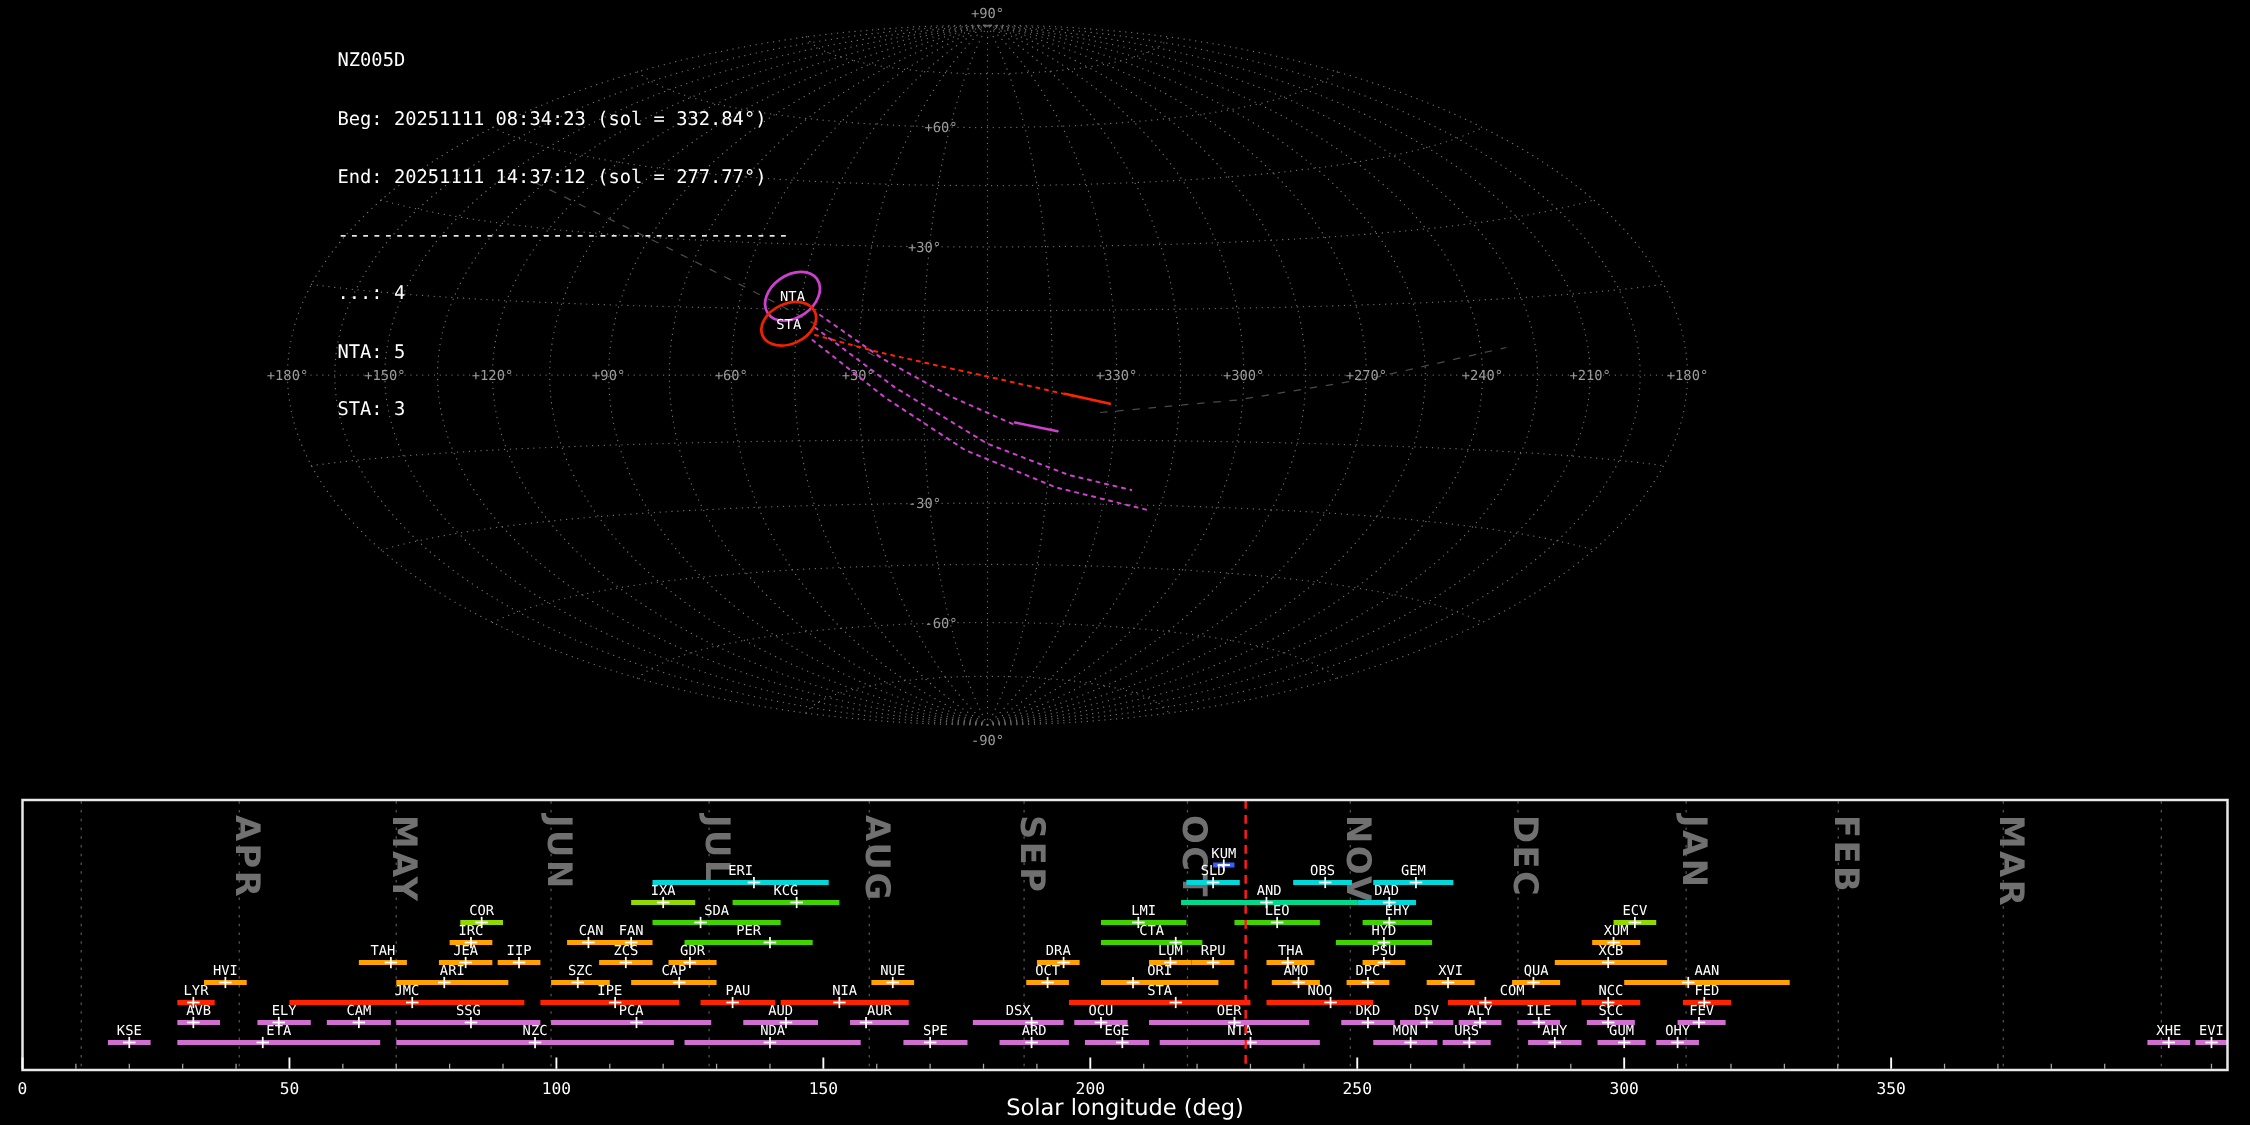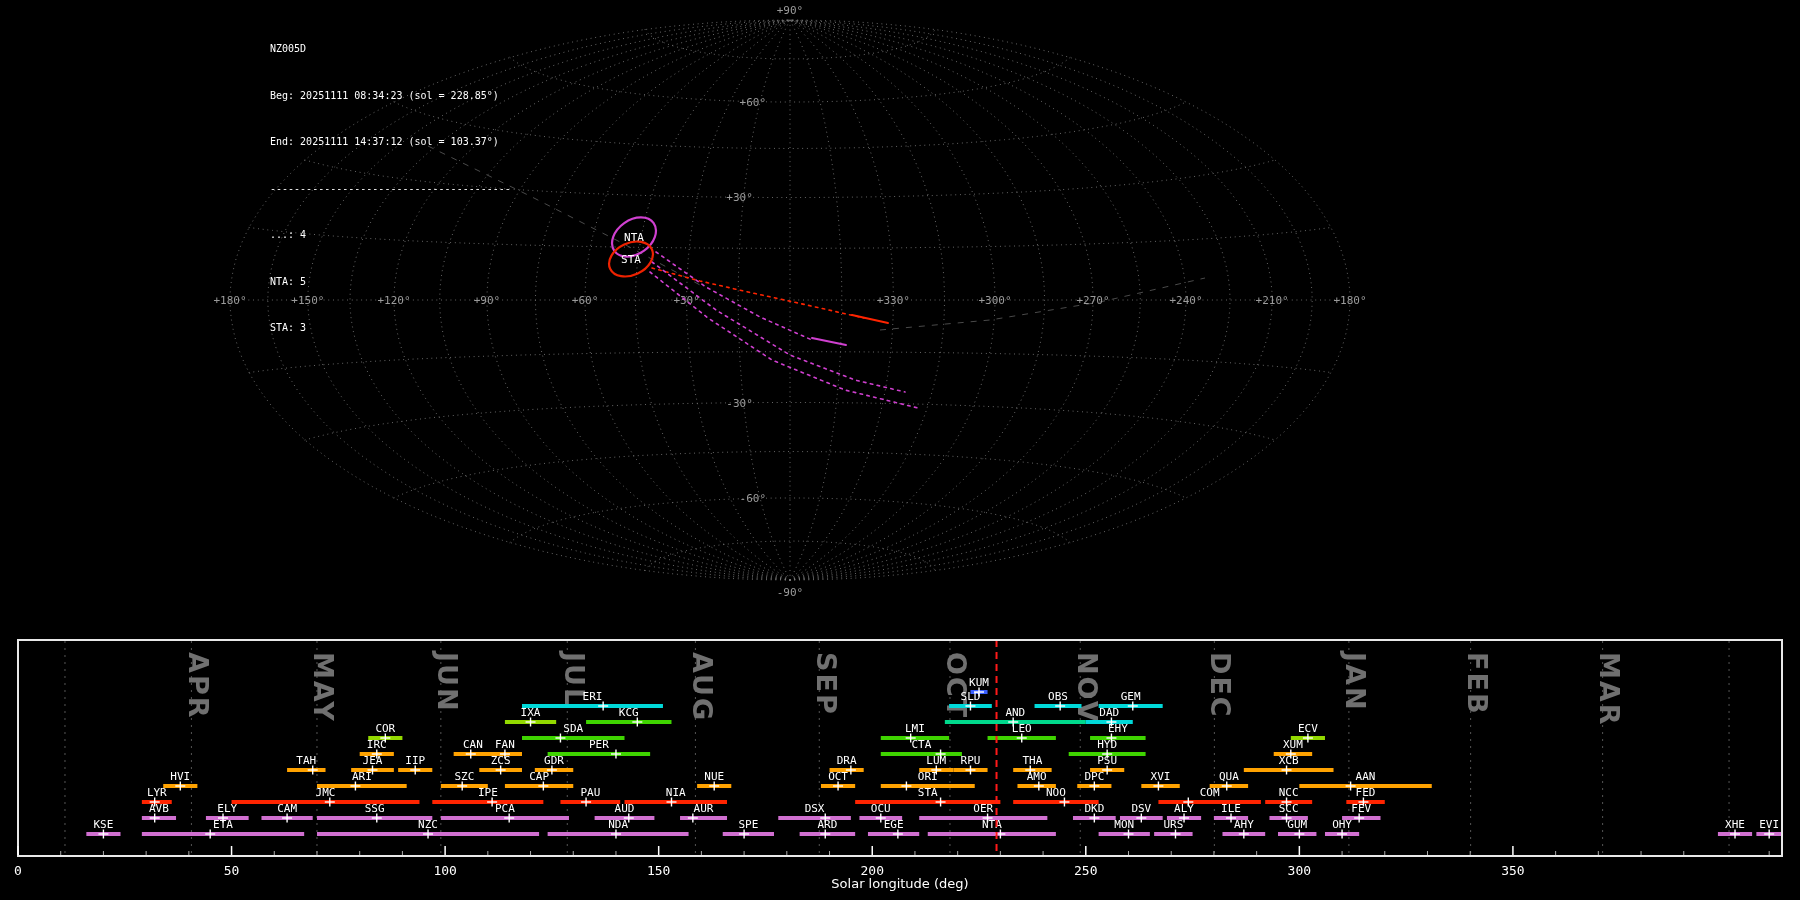--- a/index.html
+++ b/index.html
@@ -1,26 +1,26 @@
 <!DOCTYPE html>
 <html><head>
 <meta charset="utf-8">
 <style>
   html,body{margin:0;padding:0;background:#000;}
   body{width:1800px;height:900px;position:relative;overflow:hidden;}
   #scene{position:absolute;left:0;top:0;}
   #info{
     position:absolute;left:270px;top:10px;z-index:2;
     color:#fff;font-family:"DejaVu Sans Mono",monospace;
-    font-size:10px;line-height:15.5px;white-space:pre;
+    font-size:15px;line-height:15.5px;white-space:pre;
   }
   #xlabel{
     position:absolute;left:18px;top:876px;width:1764px;z-index:2;
     text-align:center;color:#fff;
-    font-family:"DejaVu Sans",sans-serif;font-size:13px;
+    font-family:"DejaVu Sans",sans-serif;font-size:18px;
   }
 </style>
 </head>
 <body>
 
 <svg id="scene" width="1800" height="900" viewBox="0 0 1800 900">
     <polyline fill="none" stroke="#787878" stroke-width="1" stroke-dasharray="0.1 4.6" stroke-linecap="round" opacity="0.95" points="790.0,580.0 770.5,579.8 750.9,579.3 731.5,578.5 712.1,577.3 692.8,575.7 673.6,573.9 654.5,571.7 635.6,569.2 617.0,566.3 598.5,563.1 580.2,559.6 562.2,555.8 544.5,551.7 527.1,547.2 510.0,542.5 493.2,537.5 476.9,532.1 460.8,526.5 445.2,520.6 430.0,514.5 415.3,508.1 401.0,501.4 387.2,494.5 373.8,487.4 361.0,480.0 348.7,472.4 337.0,464.6 325.7,456.6 315.1,448.4 305.0,440.0 295.5,431.5 286.7,422.7 278.4,413.9 270.8,404.9 263.8,395.8 257.4,386.5 251.7,377.2 246.6,367.7 242.2,358.2 238.5,348.6 235.4,339.0 233.1,329.3 231.4,319.5 230.3,309.8 230.0,300.0 230.3,290.2 231.4,280.5 233.1,270.7 235.4,261.0 238.5,251.4 242.2,241.8 246.6,232.3 251.7,222.8 257.4,213.5 263.8,204.2 270.8,195.1 278.4,186.1 286.7,177.3 295.5,168.5 305.0,160.0 315.1,151.6 325.7,143.4 337.0,135.4 348.7,127.6 361.0,120.0 373.8,112.6 387.2,105.5 401.0,98.6 415.3,91.9 430.0,85.5 445.2,79.4 460.8,73.5 476.9,67.9 493.2,62.5 510.0,57.5 527.1,52.8 544.5,48.3 562.2,44.2 580.2,40.4 598.5,36.9 617.0,33.7 635.6,30.8 654.5,28.3 673.6,26.1 692.8,24.3 712.1,22.7 731.5,21.5 750.9,20.7 770.5,20.2 790.0,20.0"></polyline>
     <polyline fill="none" stroke="#787878" stroke-width="1" stroke-dasharray="0.1 4.6" stroke-linecap="round" opacity="0.95" points="790.0,580.0 770.7,579.2 751.4,578.1 732.4,576.6 713.4,574.8 694.7,572.7 676.1,570.2 657.8,567.5 639.6,564.4 621.8,561.1 604.2,557.4 586.9,553.5 569.9,549.3 553.3,544.8 537.0,540.0 521.0,534.9 505.5,529.6 490.3,524.1 475.5,518.3 461.1,512.3 447.2,506.0 433.7,499.5 420.7,492.9 408.1,486.0 396.1,478.9 384.5,471.6 373.4,464.1 362.8,456.5 352.8,448.7 343.2,440.8 334.2,432.7 325.8,424.5 317.9,416.1 310.6,407.6 303.8,399.1 297.6,390.4 292.0,381.6 286.9,372.7 282.5,363.8 278.6,354.8 275.3,345.8 272.6,336.7 270.5,327.5 269.0,318.4 268.1,309.2 267.8,300.0 268.1,290.8 269.0,281.6 270.5,272.5 272.6,263.3 275.3,254.2 278.6,245.2 282.5,236.2 286.9,227.3 292.0,218.4 297.6,209.6 303.8,200.9 310.6,192.4 317.9,183.9 325.8,175.5 334.2,167.3 343.2,159.2 352.8,151.3 362.8,143.5 373.4,135.9 384.5,128.4 396.1,121.1 408.1,114.0 420.7,107.1 433.7,100.5 447.2,94.0 461.1,87.7 475.5,81.7 490.3,75.9 505.5,70.4 521.0,65.1 537.0,60.0 553.3,55.2 569.9,50.7 586.9,46.5 604.2,42.6 621.8,38.9 639.6,35.6 657.8,32.5 676.1,29.8 694.7,27.3 713.4,25.2 732.4,23.4 751.4,21.9 770.7,20.8 790.0,20.0"></polyline>
     <polyline fill="none" stroke="#787878" stroke-width="1" stroke-dasharray="0.1 4.6" stroke-linecap="round" opacity="0.95" points="790.0,580.0 771.2,578.6 752.6,576.8 734.2,574.8 716.0,572.4 698.1,569.8 680.4,566.8 663.1,563.6 646.0,560.0 629.2,556.2 612.7,552.2 596.5,547.9 580.7,543.3 565.3,538.5 550.2,533.4 535.5,528.2 521.2,522.7 507.3,517.0 493.8,511.0 480.7,504.9 468.1,498.6 455.8,492.1 444.1,485.4 432.7,478.6 421.9,471.6 411.5,464.4 401.5,457.1 392.1,449.7 383.1,442.1 374.6,434.4 366.6,426.5 359.1,418.6 352.1,410.6 345.6,402.4 339.6,394.2 334.1,385.9 329.2,377.5 324.7,369.1 320.8,360.6 317.4,352.0 314.5,343.4 312.1,334.8 310.3,326.1 308.9,317.4 308.1,308.7 307.9,300.0 308.1,291.3 308.9,282.6 310.3,273.9 312.1,265.2 314.5,256.6 317.4,248.0 320.8,239.4 324.7,230.9 329.2,222.5 334.1,214.1 339.6,205.8 345.6,197.6 352.1,189.4 359.1,181.4 366.6,173.5 374.6,165.6 383.1,157.9 392.1,150.3 401.5,142.9 411.5,135.6 421.9,128.4 432.7,121.4 444.1,114.6 455.8,107.9 468.1,101.4 480.7,95.1 493.8,89.0 507.3,83.0 521.2,77.3 535.5,71.8 550.2,66.6 565.3,61.5 580.7,56.7 596.5,52.1 612.7,47.8 629.2,43.8 646.0,40.0 663.1,36.4 680.4,33.2 698.1,30.2 716.0,27.6 734.2,25.2 752.6,23.2 771.2,21.4 790.0,20.0"></polyline>
     <polyline fill="none" stroke="#787878" stroke-width="1" stroke-dasharray="0.1 4.6" stroke-linecap="round" opacity="0.95" points="790.0,580.0 772.1,578.0 754.4,575.7 737.0,573.1 719.8,570.2 703.0,567.0 686.5,563.6 670.3,559.9 654.4,556.0 638.8,551.8 623.6,547.4 608.7,542.8 594.2,537.9 580.1,532.9 566.4,527.6 553.0,522.2 540.0,516.5 527.4,510.7 515.2,504.7 503.4,498.5 492.1,492.2 481.1,485.7 470.6,479.0 460.4,472.2 450.7,465.3 441.5,458.3 432.6,451.1 424.2,443.8 416.3,436.4 408.8,428.9 401.7,421.3 395.1,413.6 388.9,405.9 383.2,398.0 377.9,390.1 373.1,382.1 368.7,374.1 364.8,366.0 361.3,357.8 358.3,349.7 355.8,341.4 353.7,333.2 352.1,324.9 350.9,316.6 350.2,308.3 350.0,300.0 350.2,291.7 350.9,283.4 352.1,275.1 353.7,266.8 355.8,258.6 358.3,250.3 361.3,242.2 364.8,234.0 368.7,225.9 373.1,217.9 377.9,209.9 383.2,202.0 388.9,194.1 395.1,186.4 401.7,178.7 408.8,171.1 416.3,163.6 424.2,156.2 432.6,148.9 441.5,141.7 450.7,134.7 460.4,127.8 470.6,121.0 481.1,114.3 492.1,107.8 503.4,101.5 515.2,95.3 527.4,89.3 540.0,83.5 553.0,77.8 566.4,72.4 580.1,67.1 594.2,62.1 608.7,57.2 623.6,52.6 638.8,48.2 654.4,44.0 670.3,40.1 686.5,36.4 703.0,33.0 719.8,29.8 737.0,26.9 754.4,24.3 772.1,22.0 790.0,20.0"></polyline>
@@ -504,21 +504,21 @@
     <line x1="1085.7966101694915" y1="846" x2="1085.7966101694915" y2="855" stroke="#fff" stroke-width="1.5"></line>
     <text x="1085.7966101694915" y="875" fill="#fff" font-size="13" text-anchor="middle" font-family="&quot;DejaVu Sans Mono&quot;,monospace">250</text>
     <line x1="1299.3559322033898" y1="846" x2="1299.3559322033898" y2="855" stroke="#fff" stroke-width="1.5"></line>
     <text x="1299.3559322033898" y="875" fill="#fff" font-size="13" text-anchor="middle" font-family="&quot;DejaVu Sans Mono&quot;,monospace">300</text>
     <line x1="1512.915254237288" y1="846" x2="1512.915254237288" y2="855" stroke="#fff" stroke-width="1.5"></line>
     <text x="1512.915254237288" y="875" fill="#fff" font-size="13" text-anchor="middle" font-family="&quot;DejaVu Sans Mono&quot;,monospace">350</text>
   </svg>
 
 <div id="info">
   <div>NZ005D</div>
-  <div>Beg: 20251111 08:34:23 (sol = 228.85°)</div>
-  <div>End: 20251111 14:37:12 (sol = 103.37°)</div>
+  <div>Beg: 20251111 08:34:23 (sol = 332.84°)</div>
+  <div>End: 20251111 14:37:12 (sol = 277.77°)</div>
   <div>----------------------------------------</div>
   <div>...: 4</div>
   <div>NTA: 5</div>
   <div>STA: 3</div>
 </div>
 
 <div id="xlabel">Solar longitude (deg)</div>
 
 </body></html>

